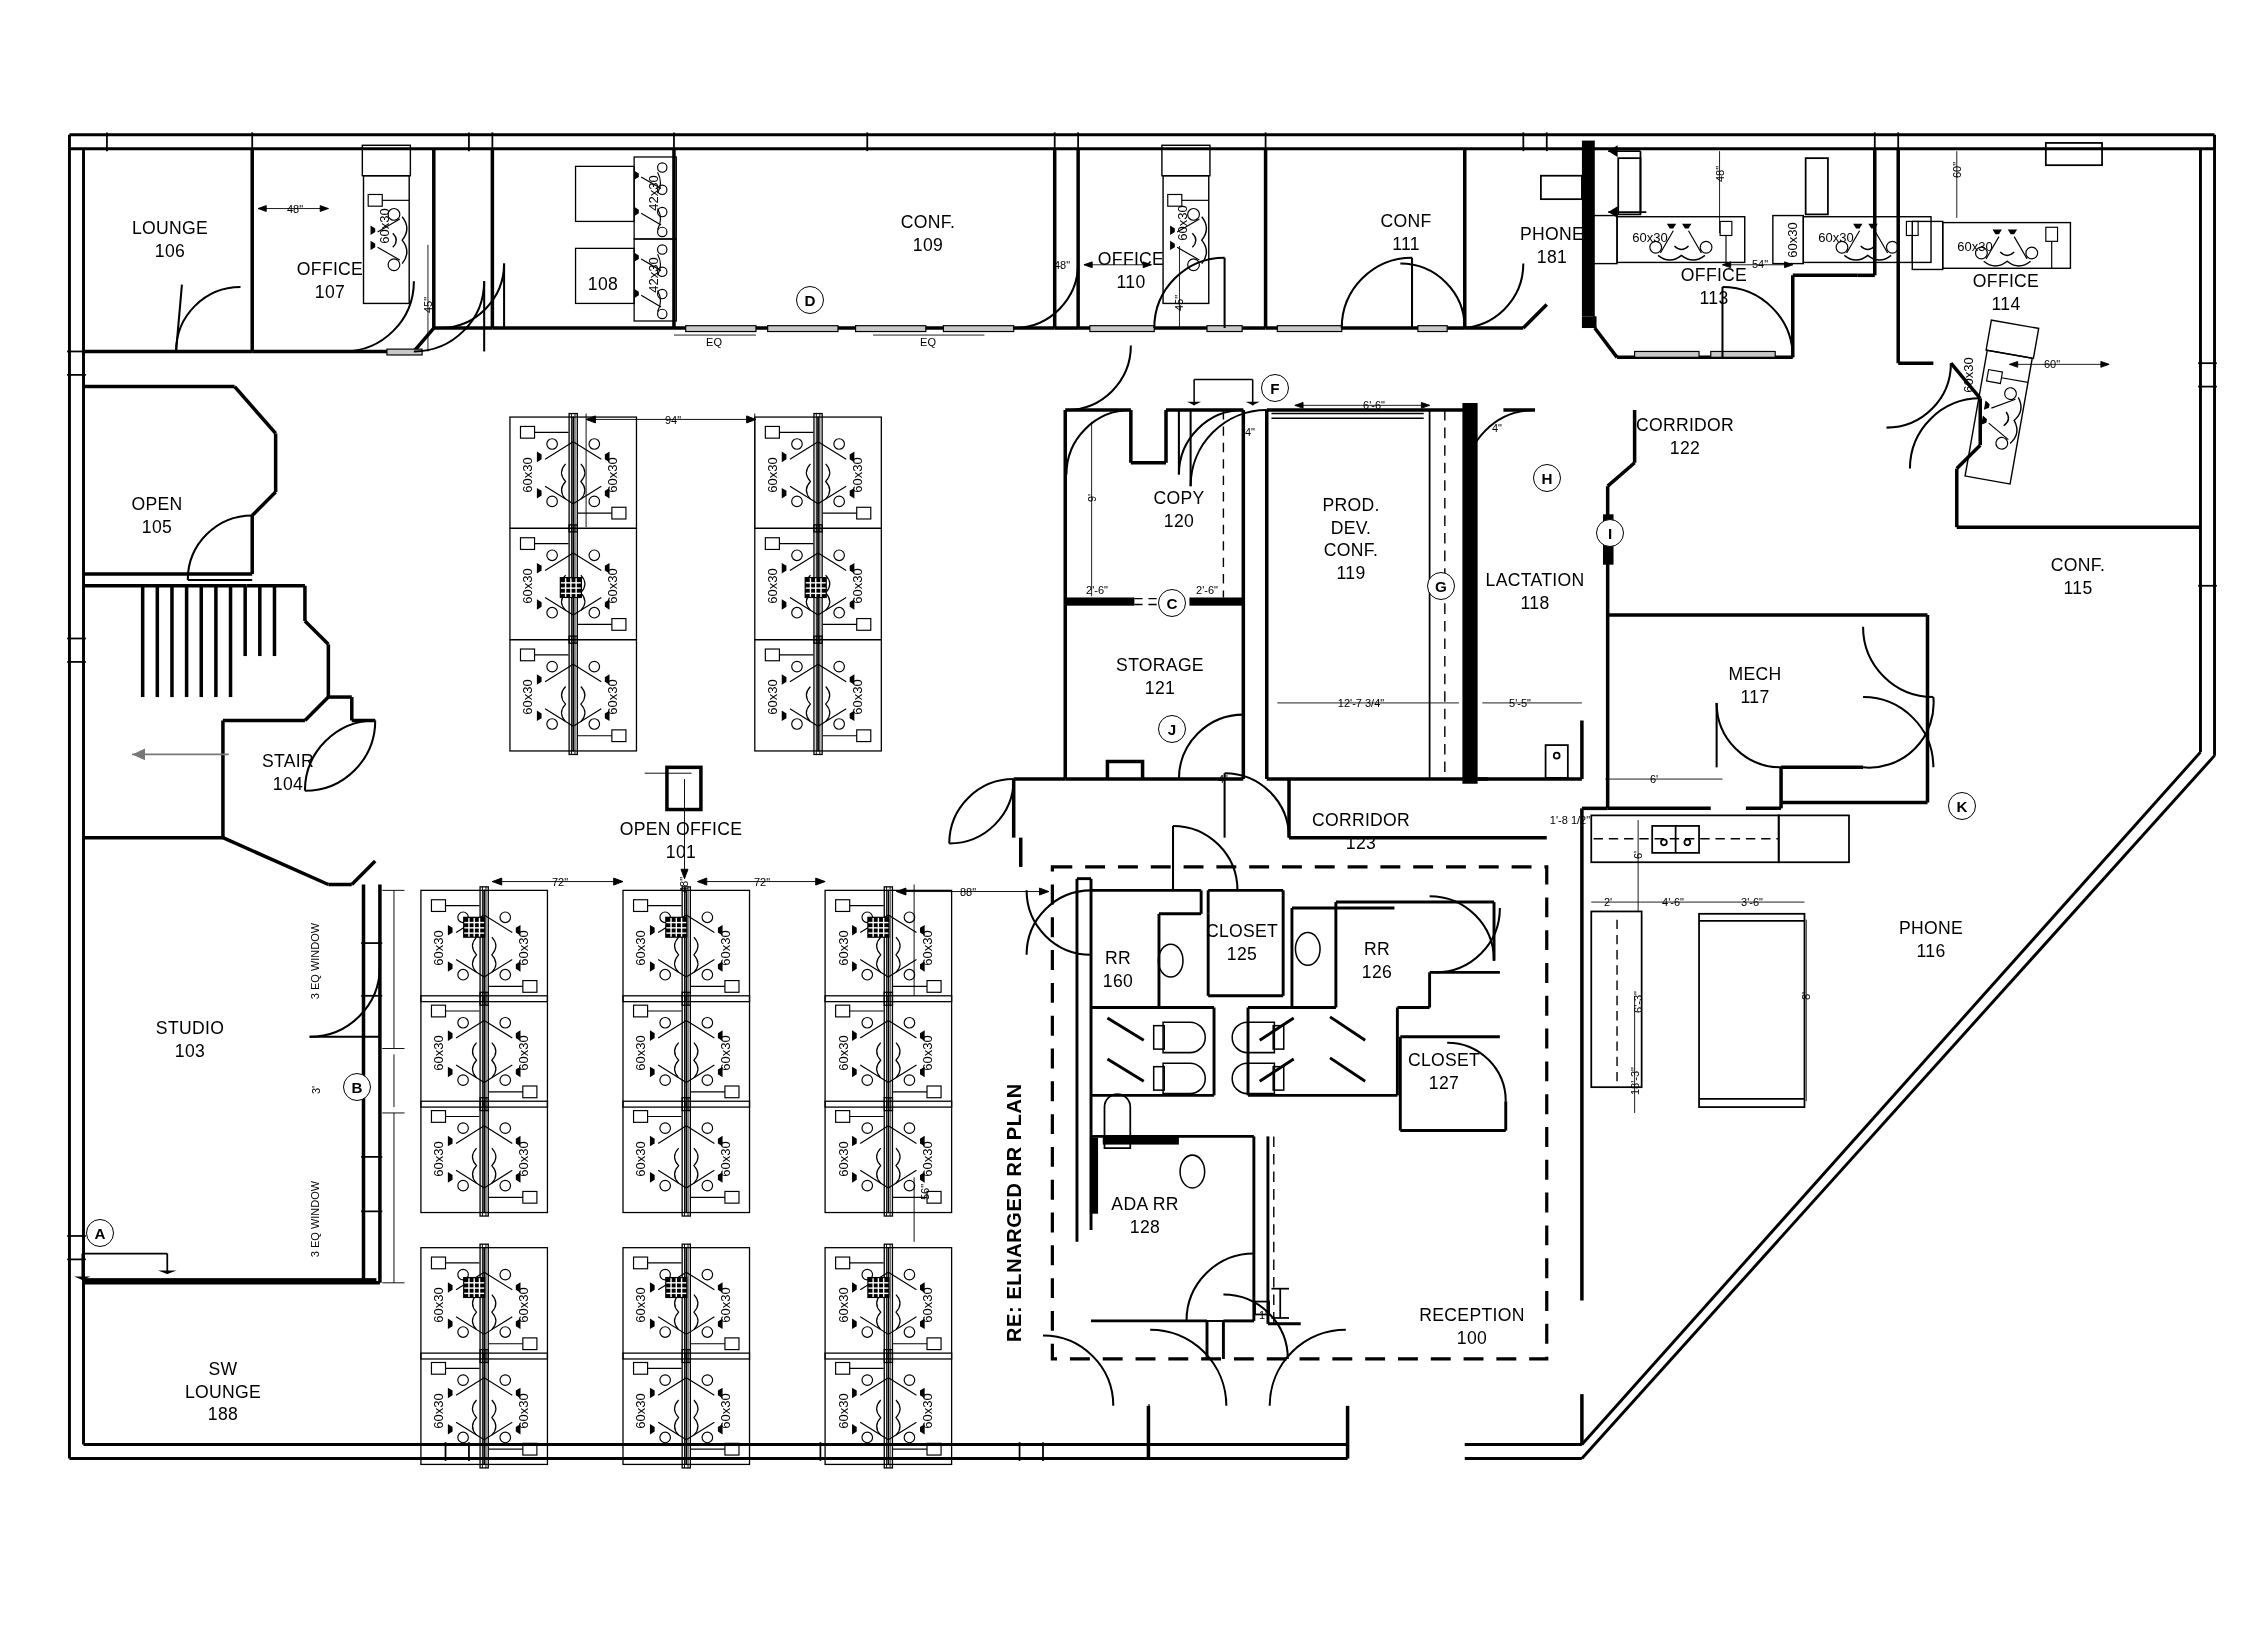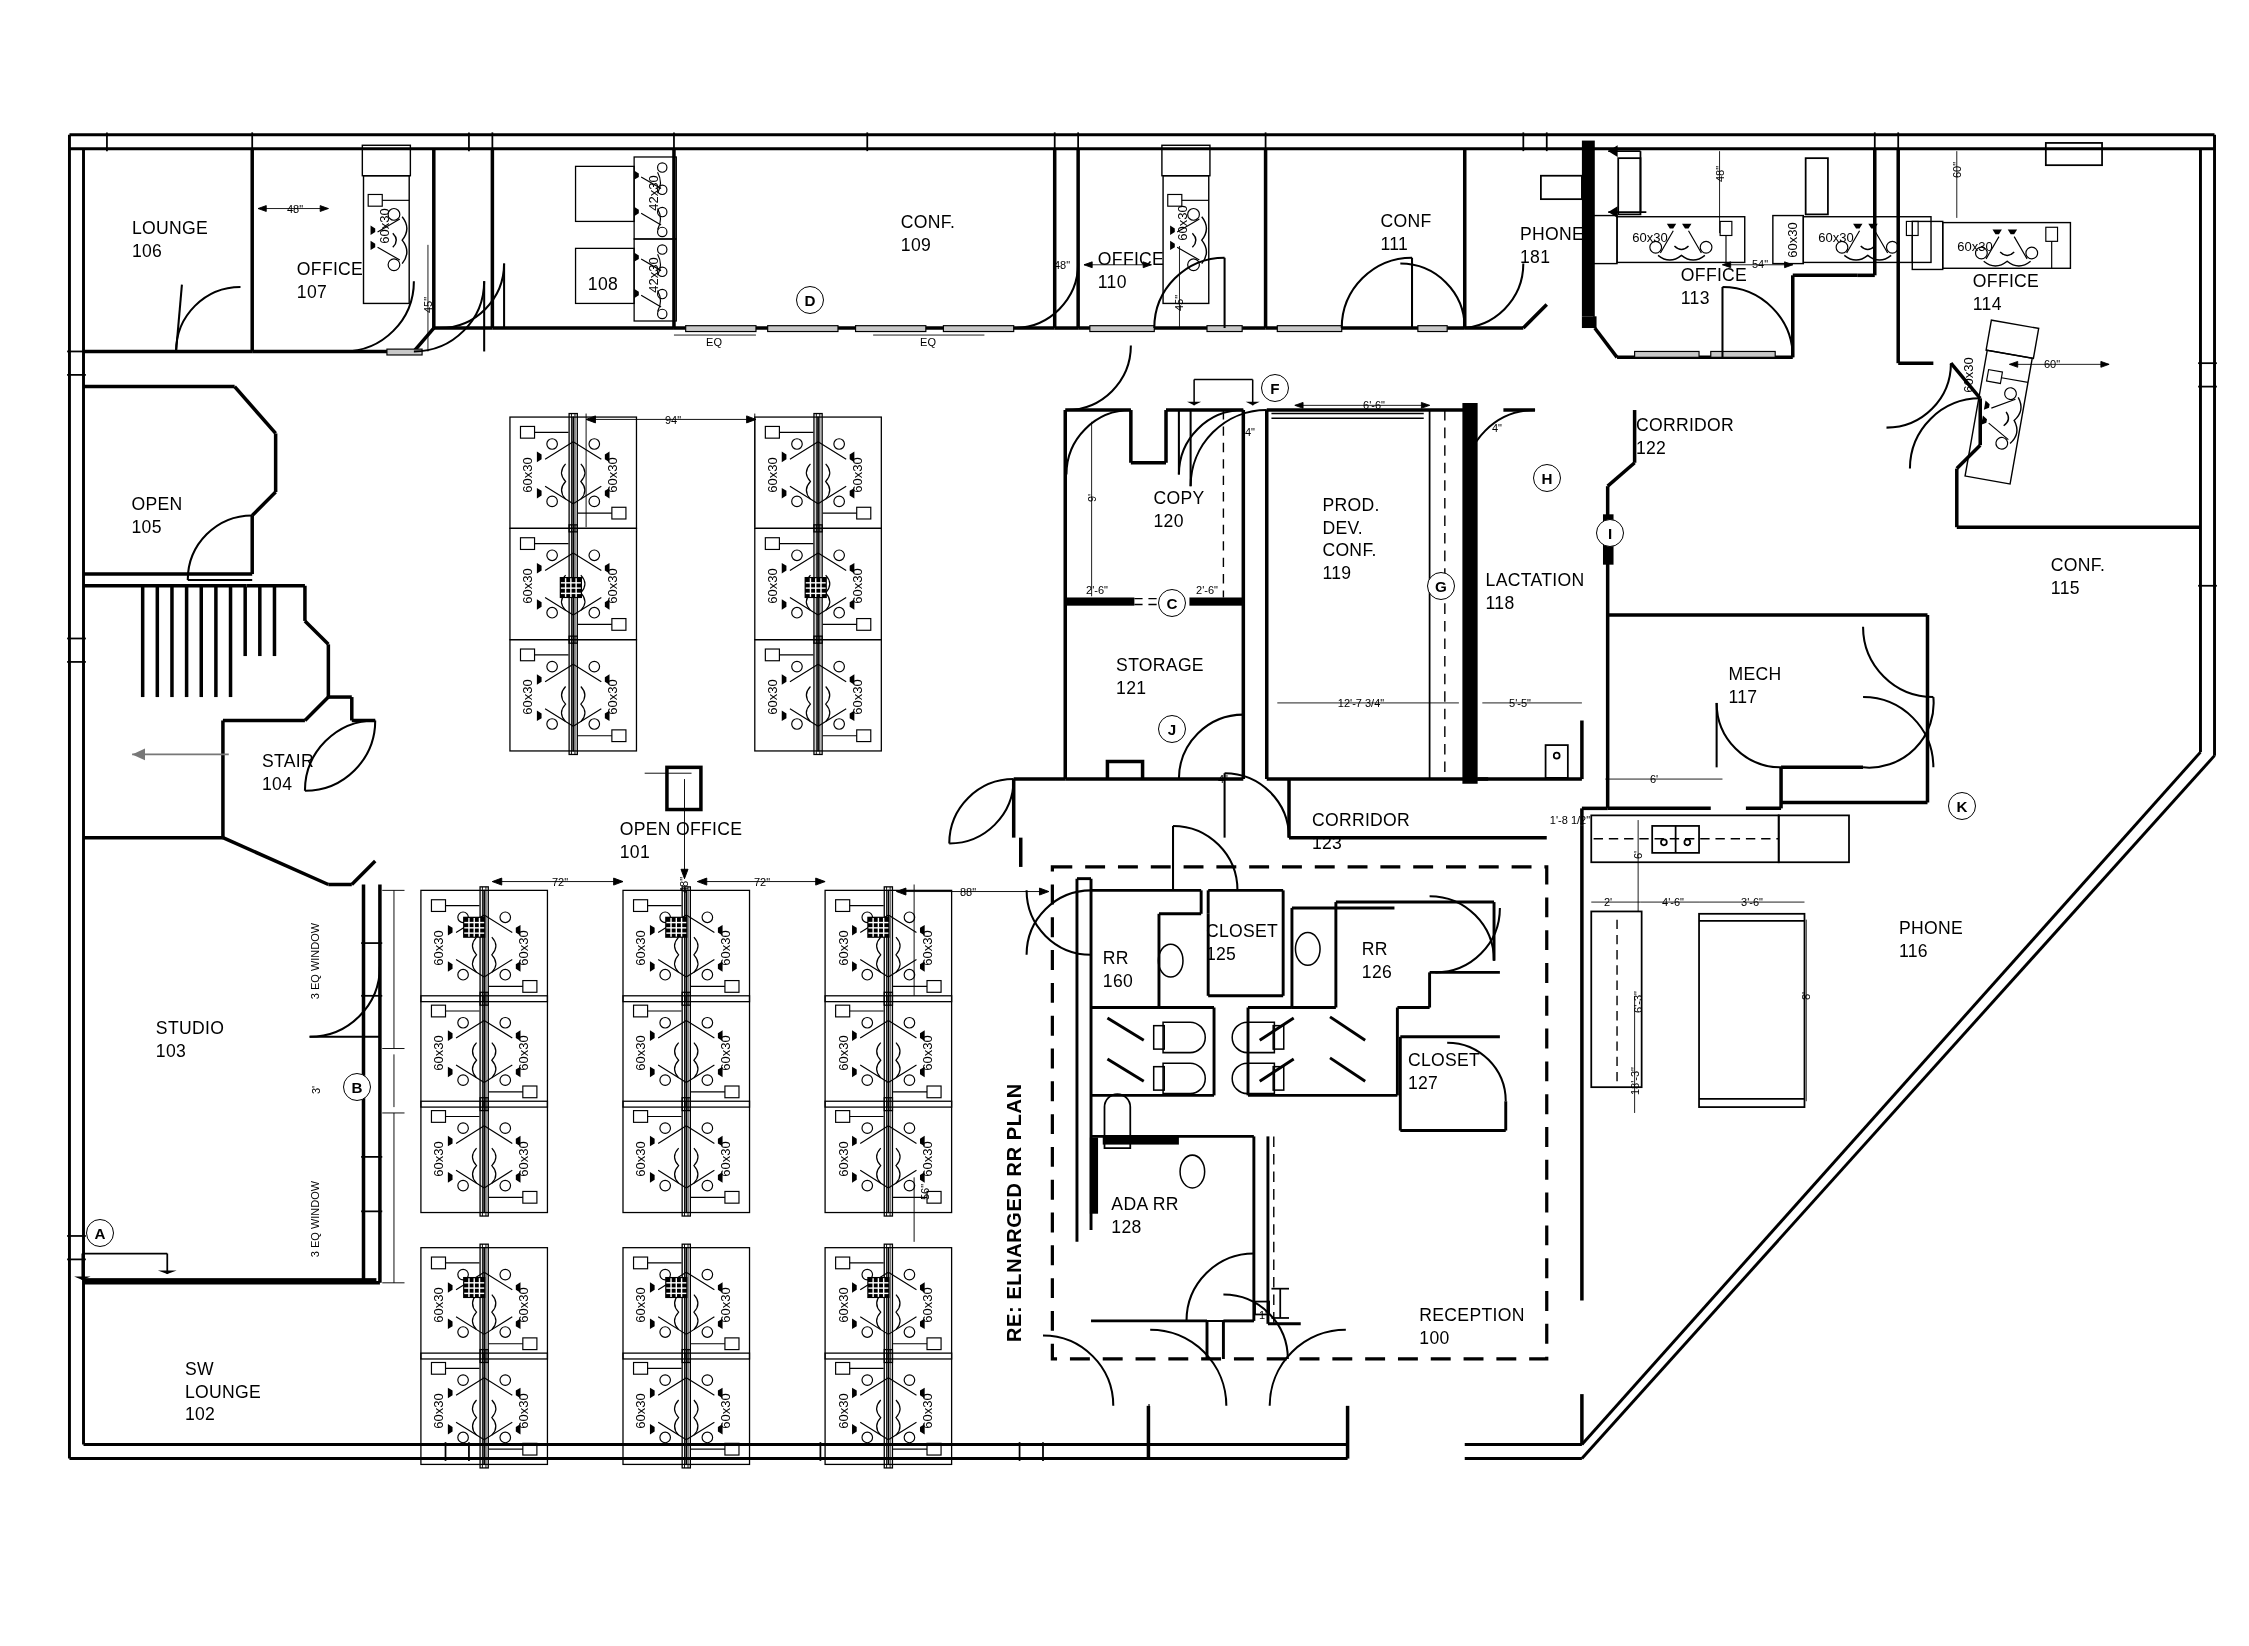--- a/index.html
+++ b/index.html
@@ -1,20 +1,20 @@
 <!DOCTYPE html>
 <html style="font-size:9.4px"><head>
 <meta charset="utf-8">
 <style>
   html,body{margin:0;padding:0;background:#ffffff;}
   body{font-family:"Liberation Sans", sans-serif;}
   #sheet{position:relative;width:2250px;height:1646px;background:#ffffff;overflow:hidden;}
   svg{position:absolute;top:0;left:0;width:2250px;height:1646px;}
   .rmlabel{position:absolute;font-family:"Liberation Sans",sans-serif;font-size:17.6px;color:#000;
-           text-align:left;line-height:1.28;letter-spacing:0.3px;white-space:pre;transform:translate(-50%,-50%);}
+           text-align:center;line-height:1.28;letter-spacing:0.3px;white-space:pre;transform:translate(-50%,-50%);}
   .dim{position:absolute;font-family:"Liberation Sans",sans-serif;font-size:11px;color:#000;
        white-space:nowrap;transform:translate(-50%,-50%);}
   .dim.vert{transform:translate(-50%,-50%) rotate(-90deg);}
   .ws{position:absolute;font-family:"Liberation Sans",sans-serif;font-size:13px;color:#000;
       white-space:nowrap;transform:translate(-50%,-50%) rotate(-90deg);}
   .bub{position:absolute;width:26px;height:26px;border:1.8px solid #000;border-radius:50%;
        transform:translate(-50%,-50%);display:flex;align-items:center;justify-content:center;
        font-family:"Liberation Sans",sans-serif;font-size:15.2px;font-weight:700;color:#000;background:#fff;}
   .vtitle{position:absolute;font-family:"Liberation Sans",sans-serif;font-size:20px;font-weight:700;
           color:#000;white-space:nowrap;transform-origin:left top;transform:rotate(-90deg);letter-spacing:0.6px;}
@@ -718,21 +718,21 @@
 <div class="rmlabel" style="left:1931px;top:940px"><span>PHONE</span>
 <span>116</span></div>
 <div class="rmlabel" style="left:1361px;top:832px"><span>CORRIDOR</span>
 <span>123</span></div>
 <div class="rmlabel" style="left:681px;top:841px"><span>OPEN OFFICE</span>
 <span>101</span></div>
 <div class="rmlabel" style="left:190px;top:1040px"><span>STUDIO</span>
 <span>103</span></div>
 <div class="rmlabel" style="left:223px;top:1392px"><span>SW
 LOUNGE</span>
-<span>102</span></div>
+<span>188</span></div>
 <div class="rmlabel" style="left:1118px;top:970px"><span>RR</span>
 <span>160</span></div>
 <div class="rmlabel" style="left:1242px;top:943px"><span>CLOSET</span>
 <span>125</span></div>
 <div class="rmlabel" style="left:1377px;top:961px"><span>RR</span>
 <span>126</span></div>
 <div class="rmlabel" style="left:1444px;top:1072px"><span>CLOSET</span>
 <span>127</span></div>
 <div class="rmlabel" style="left:1145px;top:1216px"><span>ADA RR</span>
 <span>128</span></div>

